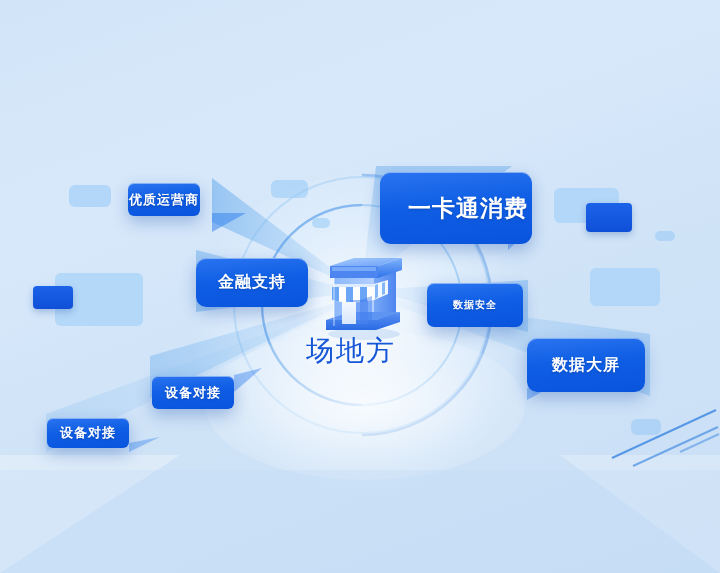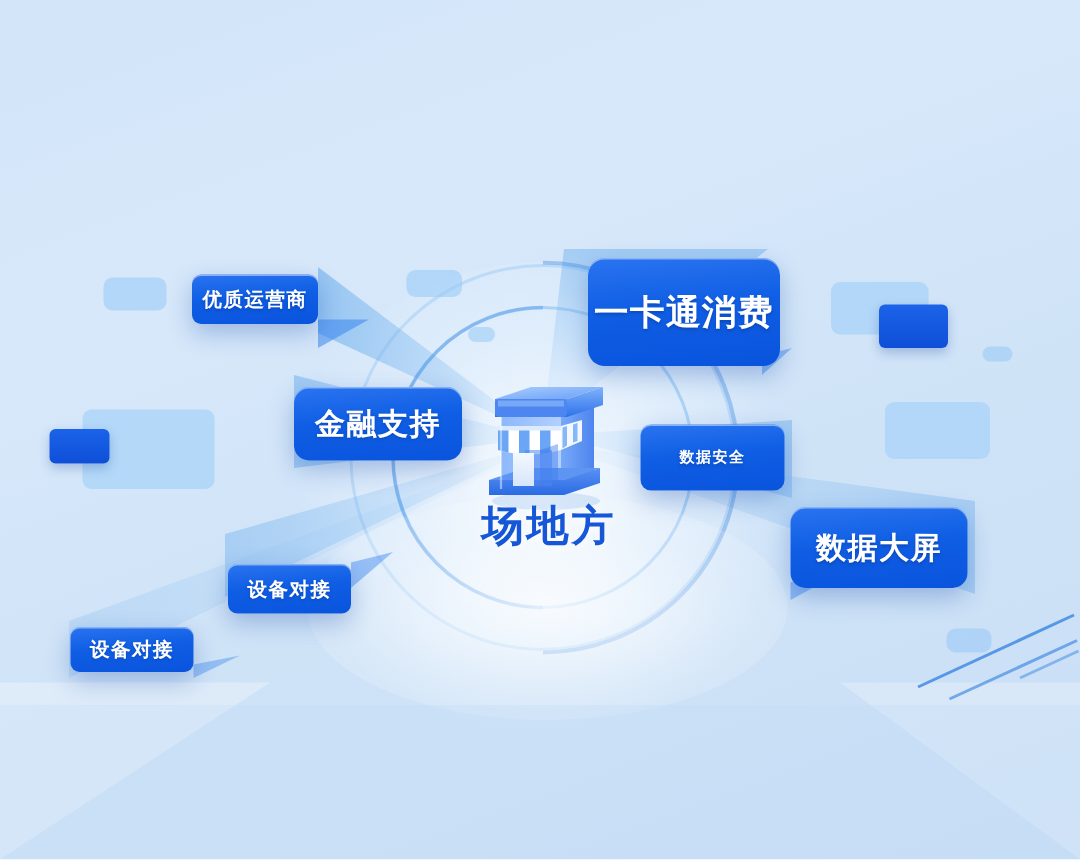--- a/index.html
+++ b/index.html
@@ -55,41 +55,40 @@
     color:#ffffff;
     border-radius:9px;
     box-shadow:0 6px 16px rgba(16,70,170,.30),
                0 1px 0 rgba(255,255,255,.45) inset;
     letter-spacing:1px;
     font-weight:bold;
     white-space:nowrap;
     text-shadow:0 1px 2px rgba(8,40,110,.35);
   }
   .card.big{font-size:23px;border-radius:11px;}
-  .card.mid{font-size:20px;border-radius:10px;}
+  .card.mid{font-size:16px;border-radius:10px;}
   .card.sm{font-size:10px;border-radius:7px;}
   .card.xs{font-size:13px;border-radius:6px;}
 
-  #card-yikatong{left:392px;top:172px;width:128px;height:72px;}
+  #card-yikatong{left:380px;top:172px;width:128px;height:72px;padding-left:24px;}
   #card-jinrong  {left:196px;top:258px;width:112px;height:49px;}
   #card-shuju-anquan{left:427px;top:283px;width:96px;height:44px;}
   #card-shuju-daping{left:527px;top:338px;width:118px;height:54px;}
-  #card-youzhi   {left:128px;top:183px;width:84px;height:33px;}
+  #card-youzhi   {left:128px;top:183px;width:72px;height:33px;}
   #card-shebei   {left:152px;top:376px;width:82px;height:33px;}
   #card-guanli   {left:47px;top:418px;width:82px;height:30px;}
 
   
   .wedge{position:absolute;pointer-events:none;}
 
   
   #shop{position:absolute;left:312px;top:240px;width:104px;height:100px;}
   #shop-title{
     position:absolute;left:306px;top:332px;width:120px;
-    text-align:center;
-    font-size:28px;font-weight:bold;letter-spacing:2px;
+    font-size:28px;font-weight:normal;letter-spacing:2px;
     color:#1657d8;
     text-shadow:0 2px 5px rgba(255,255,255,.9);
   }
 </style>
 </head>
 <body>
 
 <div id="stage">
 
   <div class="glow glow-main"></div>

